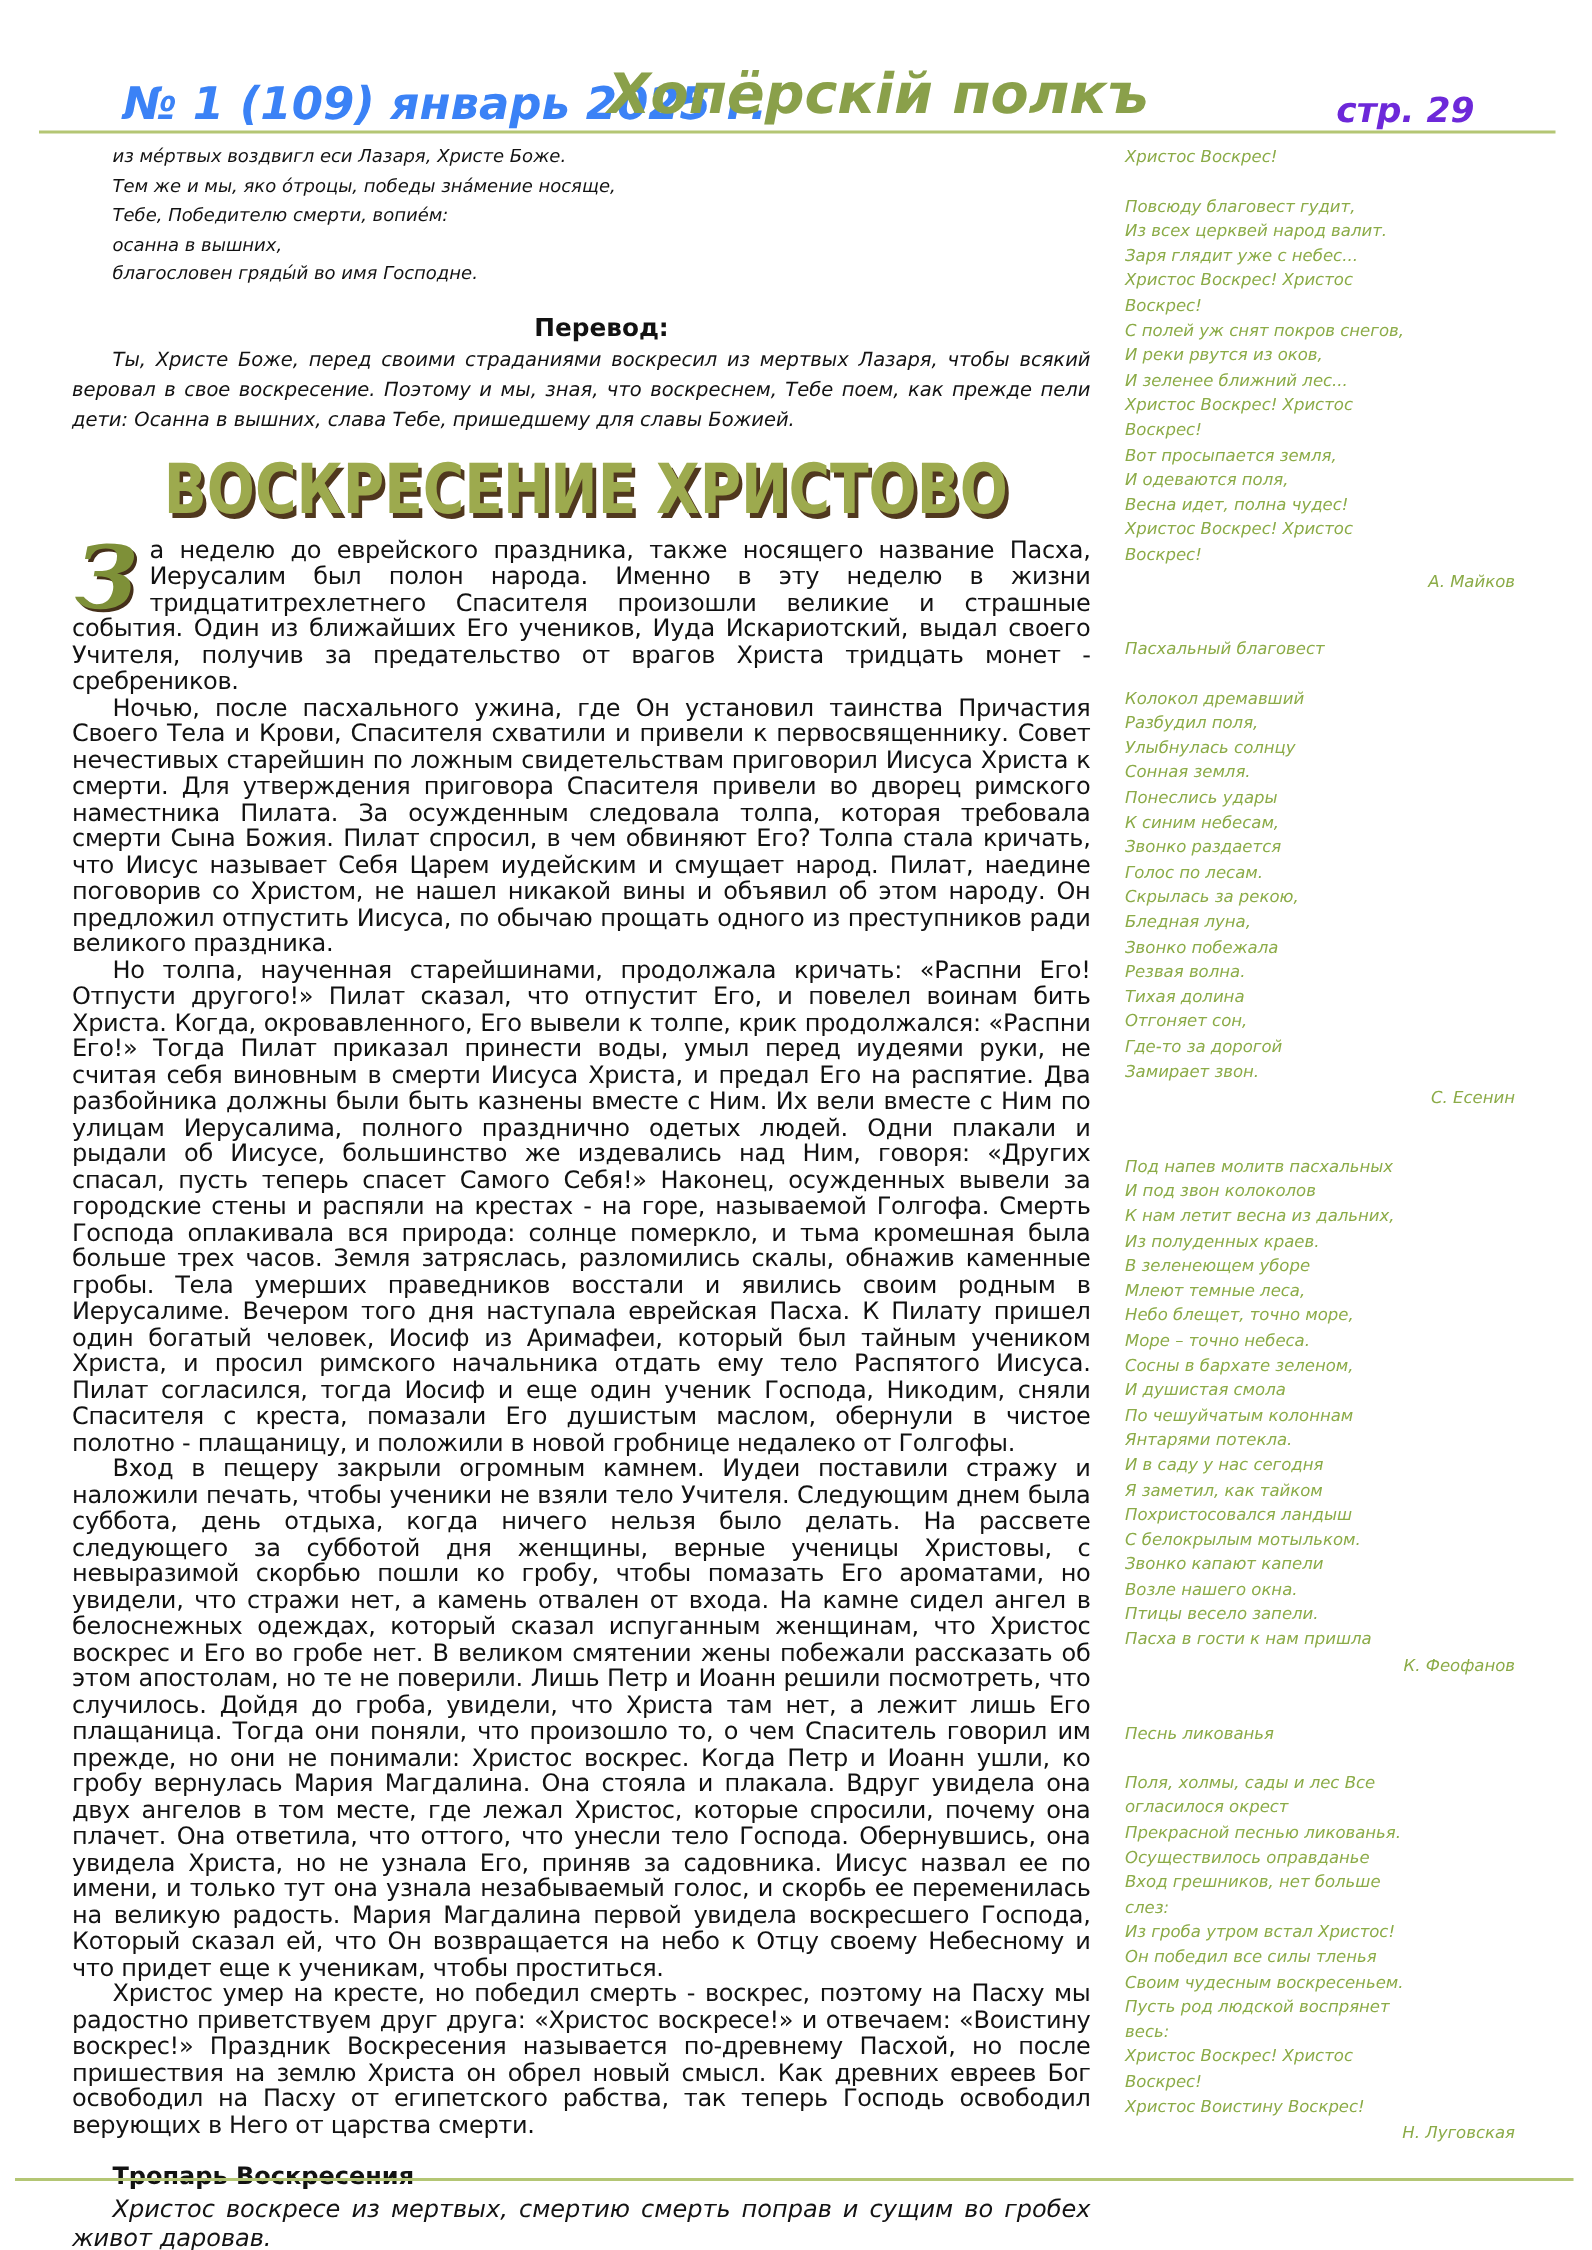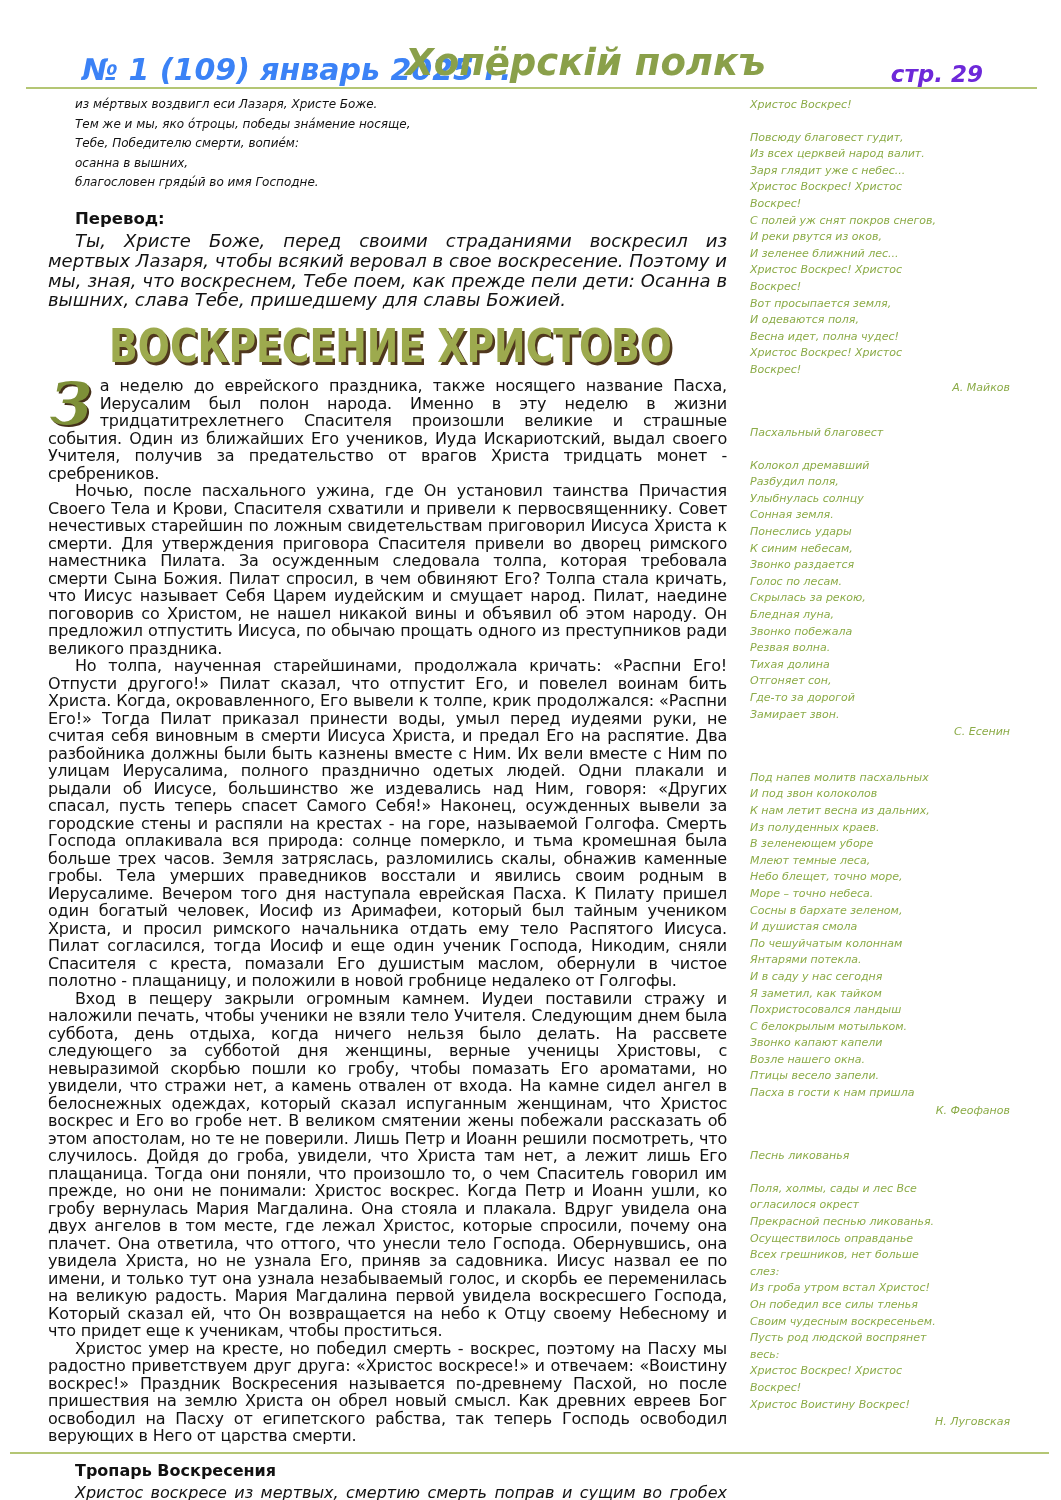--- a/index.html
+++ b/index.html
@@ -38,23 +38,23 @@
     position: absolute; top: 95px; left: 48px; right: 49px;
     display: flex; gap: 23px; align-items: flex-start;
   }
   .left-col { width: 679px; flex: 0 0 679px; }
   .right-col { width: 262px; flex: 0 0 262px; padding-top: 2px; }
 
   
   .verse { margin: 0 0 10px 27px; font-style: italic; font-size: 12px; line-height: 19.6px; }
   .verse-line { white-space: nowrap; }
 
-  .trans-head { font-weight: bold; font-size: 16.5px; margin: 16px 0 3px 27px; }
+  .trans-head { font-weight: bold; font-size: 16.5px; margin: 16px 0 3px 27px; text-align: center; }
   .trans-text {
-    margin: 0; font-style: italic; font-size: 18px; line-height: 19.8px;
+    margin: 0; font-style: italic; font-size: 13px; line-height: 19.8px;
     text-align: justify; text-indent: 27px;
   }
 
   
   .article-title {
     margin: 12px 0 7px 0; padding: 0;
     text-align: center; font-size: 46px; font-weight: bold; line-height: 1.05;
     color: #9daa4e;
     text-shadow: 3px 3px 0 #50381e;
     transform: scaleX(0.82); transform-origin: 50% 50%;
@@ -187,21 +187,21 @@
           <div class="poem-line">Птицы весело запели.</div>
           <div class="poem-line">Пасха в гости к нам пришла</div>
           <div class="poem-author">К. Феофанов</div>
         </div>
         <div class="poem">
           <div class="poem-title">Песнь ликованья</div>
           <div class="poem-line">Поля, холмы, сады и лес Все</div>
           <div class="poem-line">огласилося окрест</div>
           <div class="poem-line">Прекрасной песнью ликованья.</div>
           <div class="poem-line">Осуществилось оправданье</div>
-          <div class="poem-line">Всех грешников, нет больше</div>
+          <div class="poem-line">Вход грешников, нет больше</div>
           <div class="poem-line">слез:</div>
           <div class="poem-line">Из гроба утром встал Христос!</div>
           <div class="poem-line">Он победил все силы тленья</div>
           <div class="poem-line">Своим чудесным воскресеньем.</div>
           <div class="poem-line">Пусть род людской воспрянет</div>
           <div class="poem-line">весь:</div>
           <div class="poem-line">Христос Воскрес! Христос</div>
           <div class="poem-line">Воскрес!</div>
           <div class="poem-line">Христос Воистину Воскрес!</div>
           <div class="poem-author">Н. Луговская</div>

